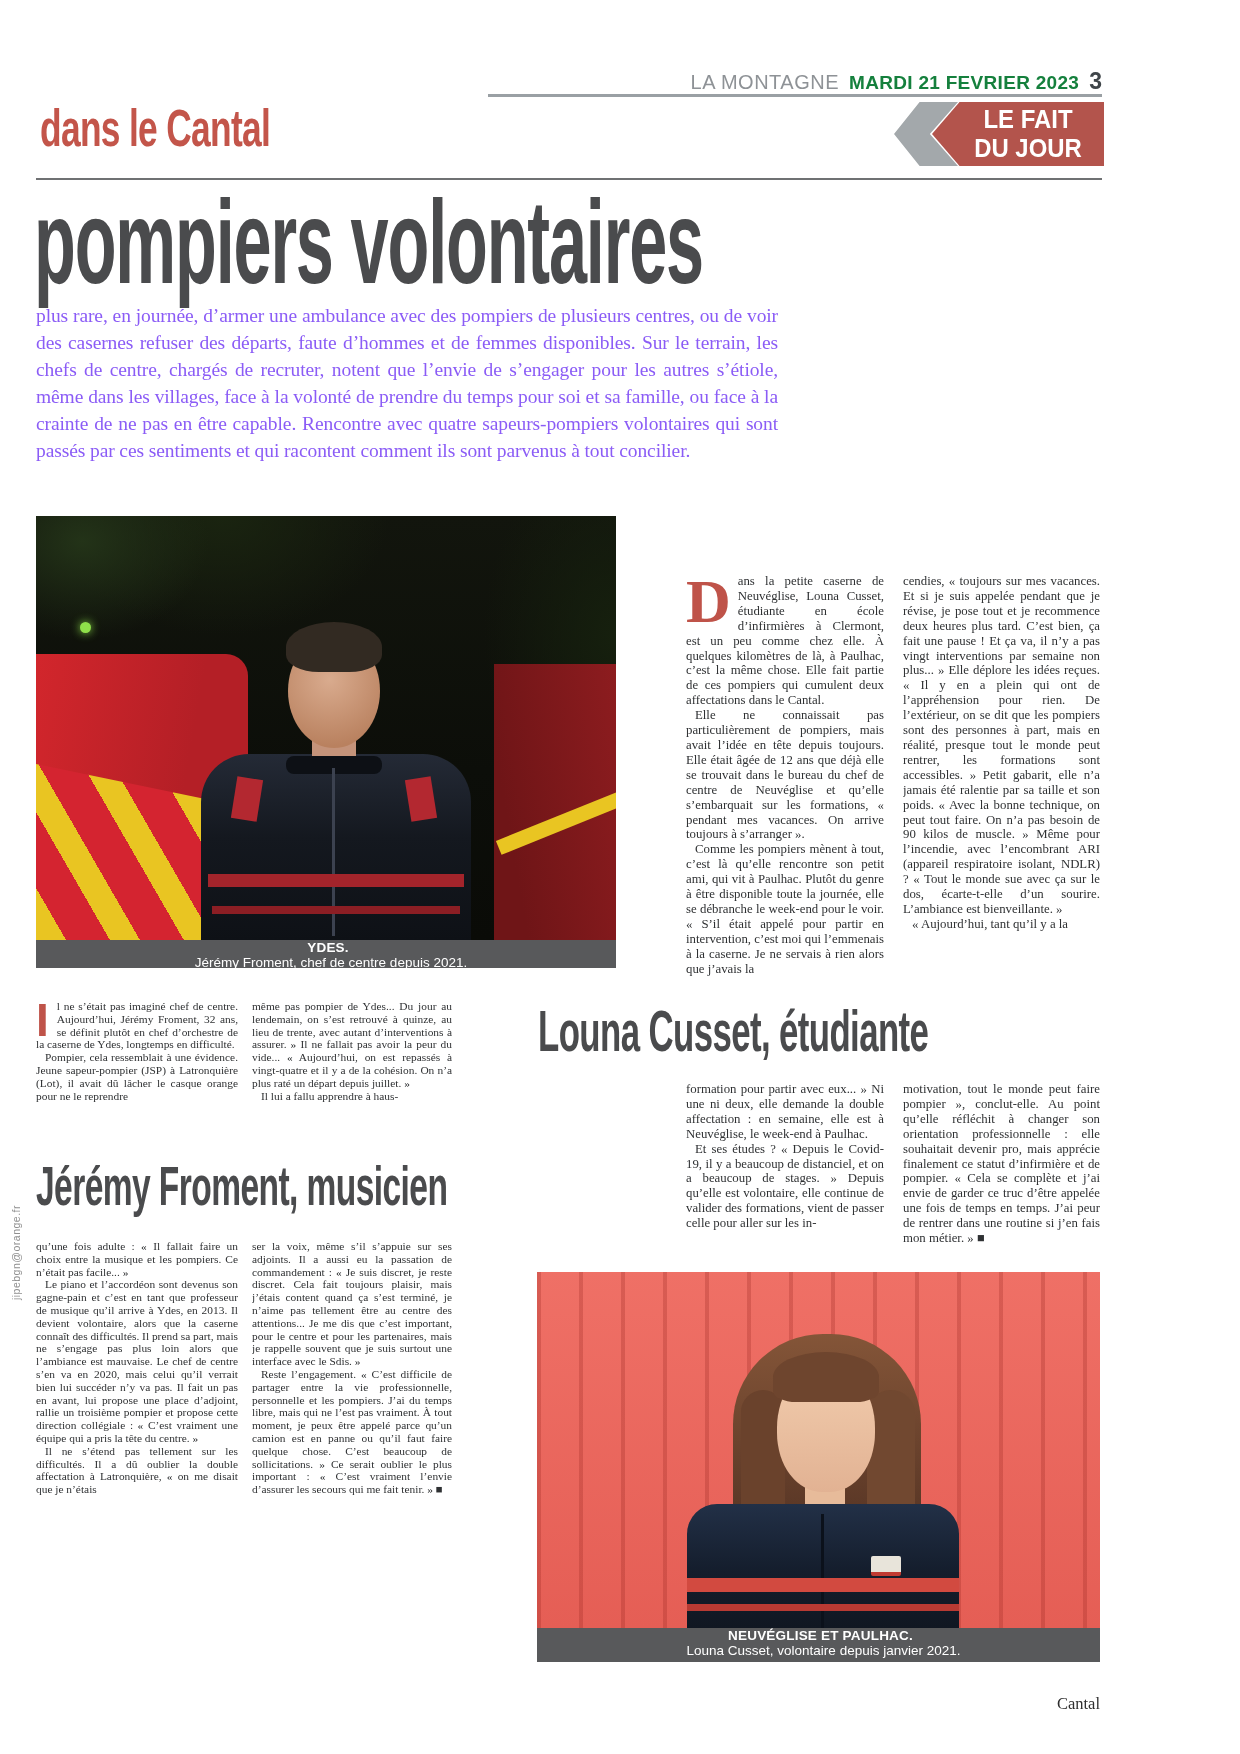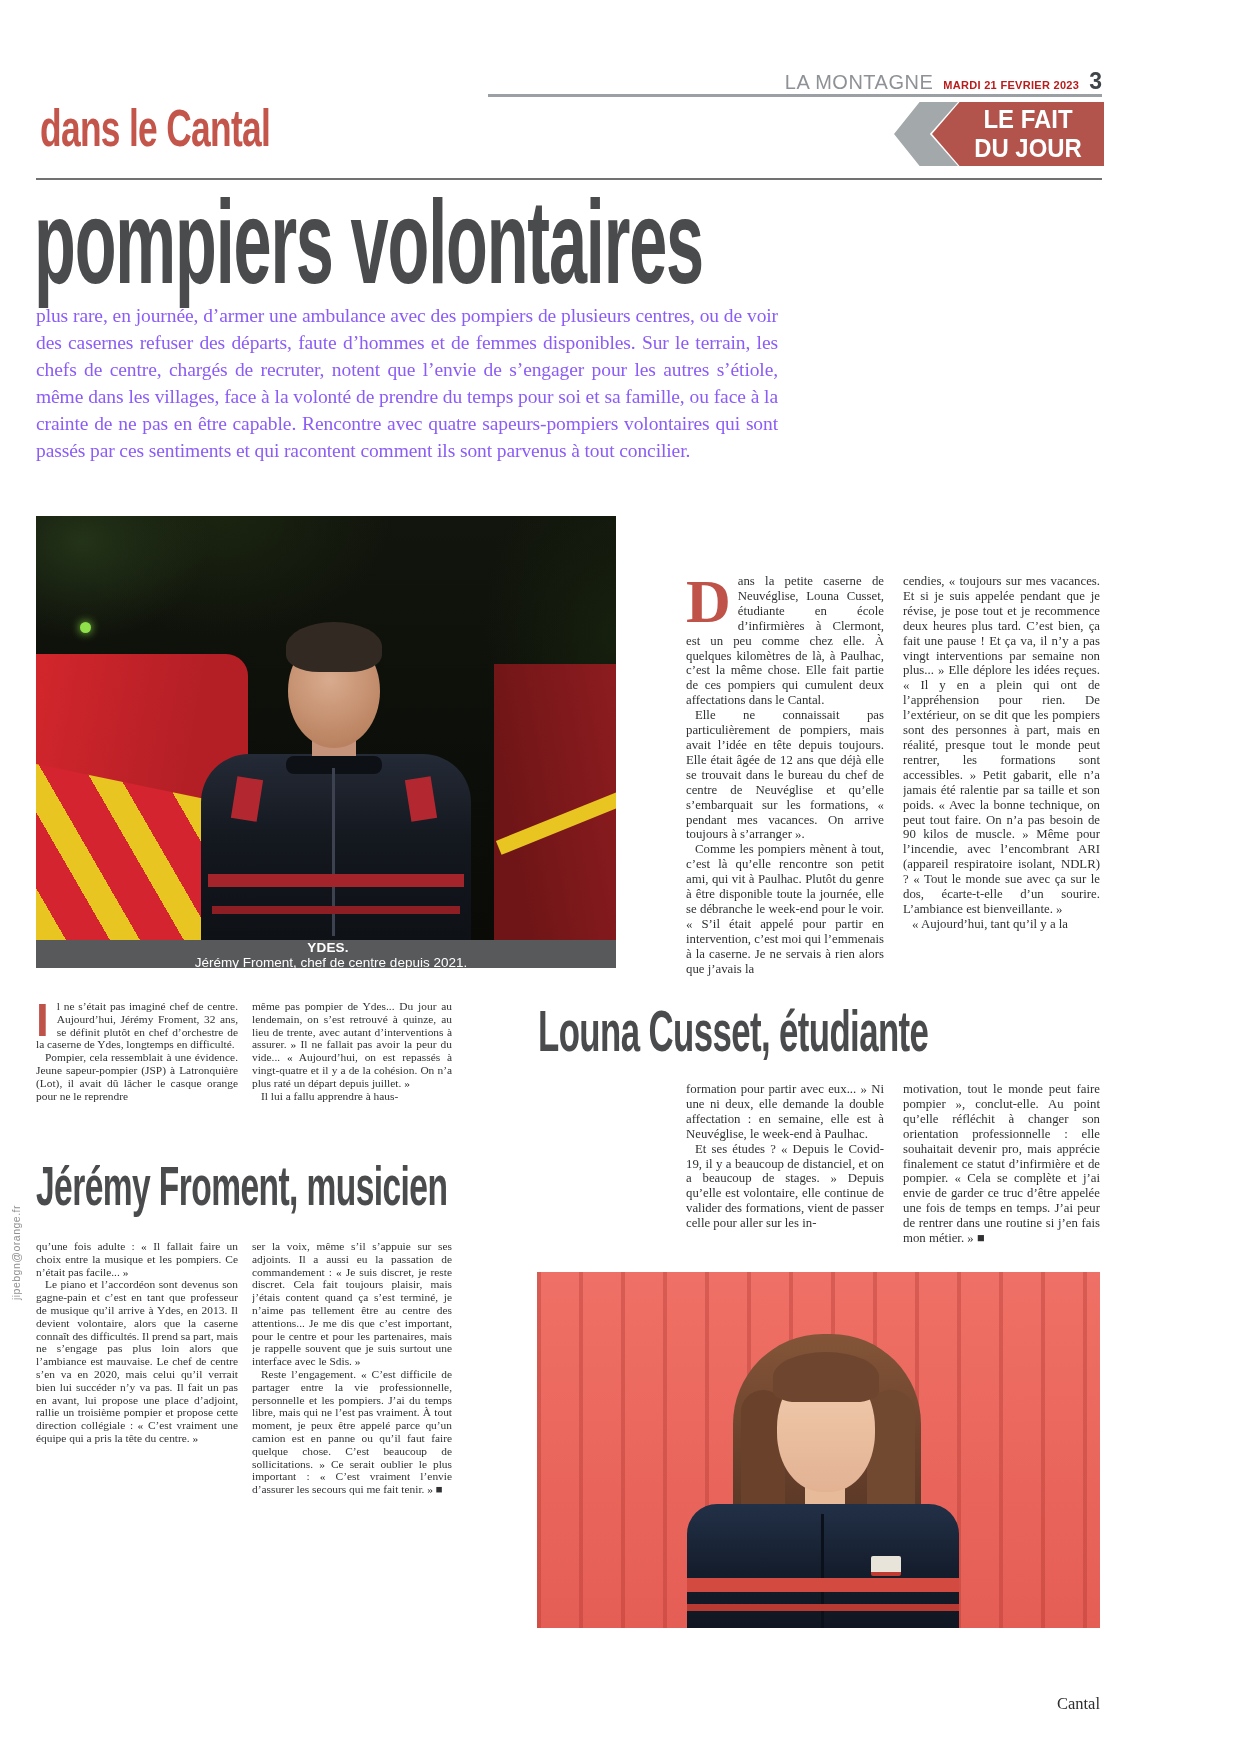--- a/index.html
+++ b/index.html
@@ -3,21 +3,21 @@
 <meta charset="utf-8">
 <style>
   html,body{margin:0;padding:0;background:#e9e9e9;}
   #page{position:relative;width:1240px;height:1754px;background:#ffffff;overflow:hidden;
         font-family:"Liberation Sans",sans-serif;}
   .abs{position:absolute;}
 
   
   .masthead{top:68px;right:138px;display:flex;align-items:baseline;gap:10px;white-space:nowrap;}
   .mh-paper{font-size:20px;color:#8e9296;letter-spacing:.5px;}
-  .mh-date{font-size:11px;font-weight:bold;color:#b91c1c;letter-spacing:.3px;}
+  .mh-date{font-size:19px;font-weight:bold;color:#15803d;letter-spacing:.3px;}
   .mh-num{font-size:23px;font-weight:bold;color:#3f4549;}
   .mh-rule{left:488px;top:94px;width:614px;height:3px;background:#9aa0a4;}
 
   
   .badge{left:894px;top:102px;width:210px;height:64px;}
   .badge-chevron{position:absolute;left:0;top:0;width:64px;height:64px;background:#a3a8ab;
     clip-path:polygon(100% 0,40% 0,0 50%,40% 100%,100% 100%,56% 50%);}
   .badge-banner{position:absolute;left:38px;top:0;width:172px;height:64px;background:#b3544c;
     clip-path:polygon(0 50%,16% 0,100% 0,100% 100%,16% 100%);}
   .badge-text{position:absolute;left:58px;top:3px;width:152px;text-align:center;color:#fff;
@@ -205,20 +205,24 @@
     <div class="abs p2-hairR"></div>
     <div class="abs p2-neck"></div>
     <div class="abs p2-face"></div>
     <div class="abs p2-fringe"></div>
     <div class="abs p2-torso"></div>
     <div class="abs p2-zip"></div>
     <div class="abs p2-chestband"></div>
     <div class="abs p2-chestband2"></div>
     <div class="abs p2-patch"></div>
   </div>
+  <div class="abs caption cap2">
+    <b>NEUVÉGLISE ET PAULHAC.</b>
+    <span>Louna Cusset, volontaire depuis janvier 2021.</span>
+  </div>
 
   <div class="abs body body-sm col-j1">
     <span class="dropcap dropcap-i">I</span>
     <div class="paras">
         <p>l ne s’était pas imaginé chef de centre. Aujourd’hui, Jérémy Froment, 32 ans, se définit plutôt en chef d’orchestre de la caserne de Ydes, longtemps en difficulté.</p>
         <p>Pompier, cela ressemblait à une évidence. Jeune sapeur-pompier (JSP) à Latronquière (Lot), il avait dû lâcher le casque orange pour ne le reprendre</p>
       </div>
   </div>
   <div class="abs body body-sm col-j2">
     <div class="paras">
@@ -226,20 +230,21 @@
         <p>Il lui a fallu apprendre à haus-</p>
       </div>
   </div>
 
   <div class="abs headline-sub headline-jeremy">Jérémy Froment, musicien</div>
 
   <div class="abs body body-sm col-j3">
     <div class="paras">
         <p>qu’une fois adulte : « Il fallait faire un choix entre la musique et les pompiers. Ce n’était pas facile... »</p>
         <p>Le piano et l’accordéon sont devenus son gagne-pain et c’est en tant que professeur de musique qu’il arrive à Ydes, en 2013. Il devient volontaire, alors que la caserne connaît des difficultés. Il prend sa part, mais ne s’engage pas plus loin alors que l’ambiance est mauvaise. Le chef de centre s’en va en 2020, mais celui qu’il verrait bien lui succéder n’y va pas. Il fait un pas en avant, lui propose une place d’adjoint, rallie un troisième pompier et propose cette direction collégiale : « C’est vraiment une équipe qui a pris la tête du centre. »</p>
+        <p>Il ne s’étend pas tellement sur les difficultés. Il a dû oublier la double affectation à Latronquière, « on me disait que je n’étais</p>
       </div>
   </div>
   <div class="abs body body-sm col-j4">
     <div class="paras">
         <p>ser la voix, même s’il s’appuie sur ses adjoints. Il a aussi eu la passation de commandement : « Je suis discret, je reste discret. Cela fait toujours plaisir, mais j’étais content quand ça s’est terminé, je n’aime pas tellement être au centre des attentions... Je me dis que c’est important, pour le centre et pour les partenaires, mais je rappelle souvent que je suis surtout une interface avec le Sdis. »</p>
         <p>Reste l’engagement. « C’est difficile de partager entre la vie professionnelle, personnelle et les pompiers. J’ai du temps libre, mais qui ne l’est pas vraiment. À tout moment, je peux être appelé parce qu’un camion est en panne ou qu’il faut faire quelque chose. C’est beaucoup de sollicitations. » Ce serait oublier le plus important : « C’est vraiment l’envie d’assurer les secours qui me fait tenir. » ■</p>
       </div>
   </div>
 
   <div class="abs credit">jipebgn@orange.fr</div>

